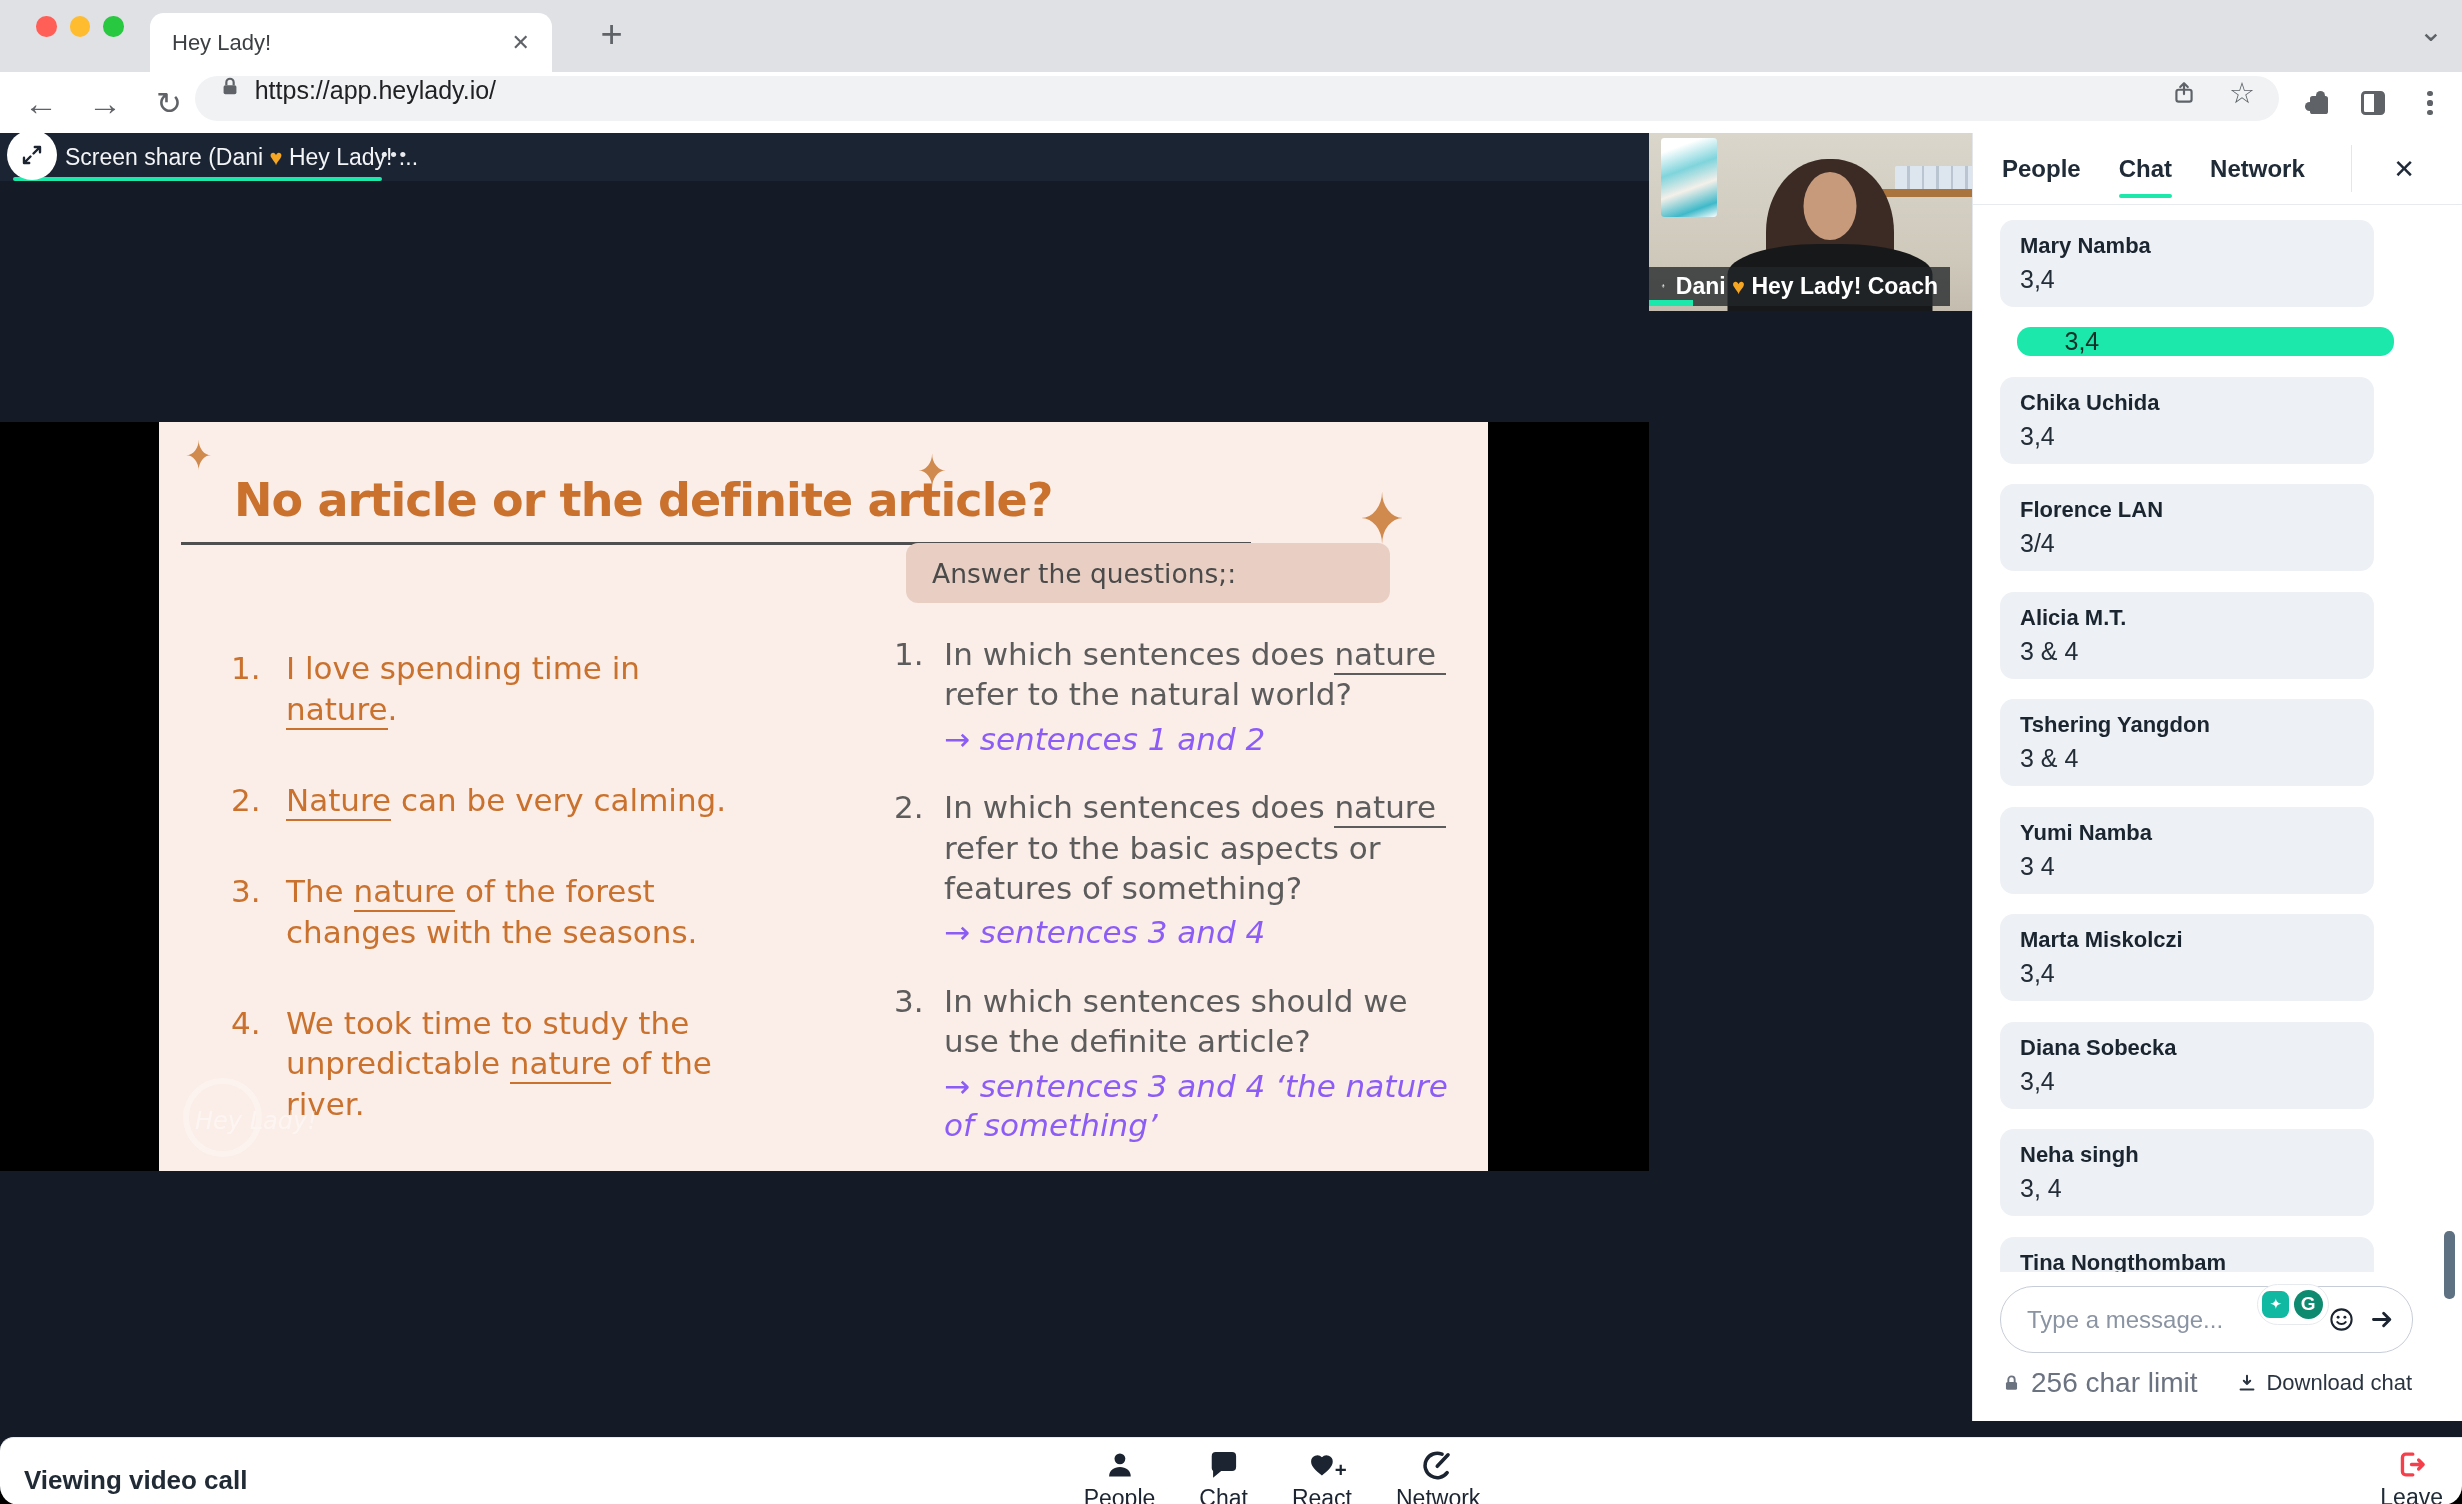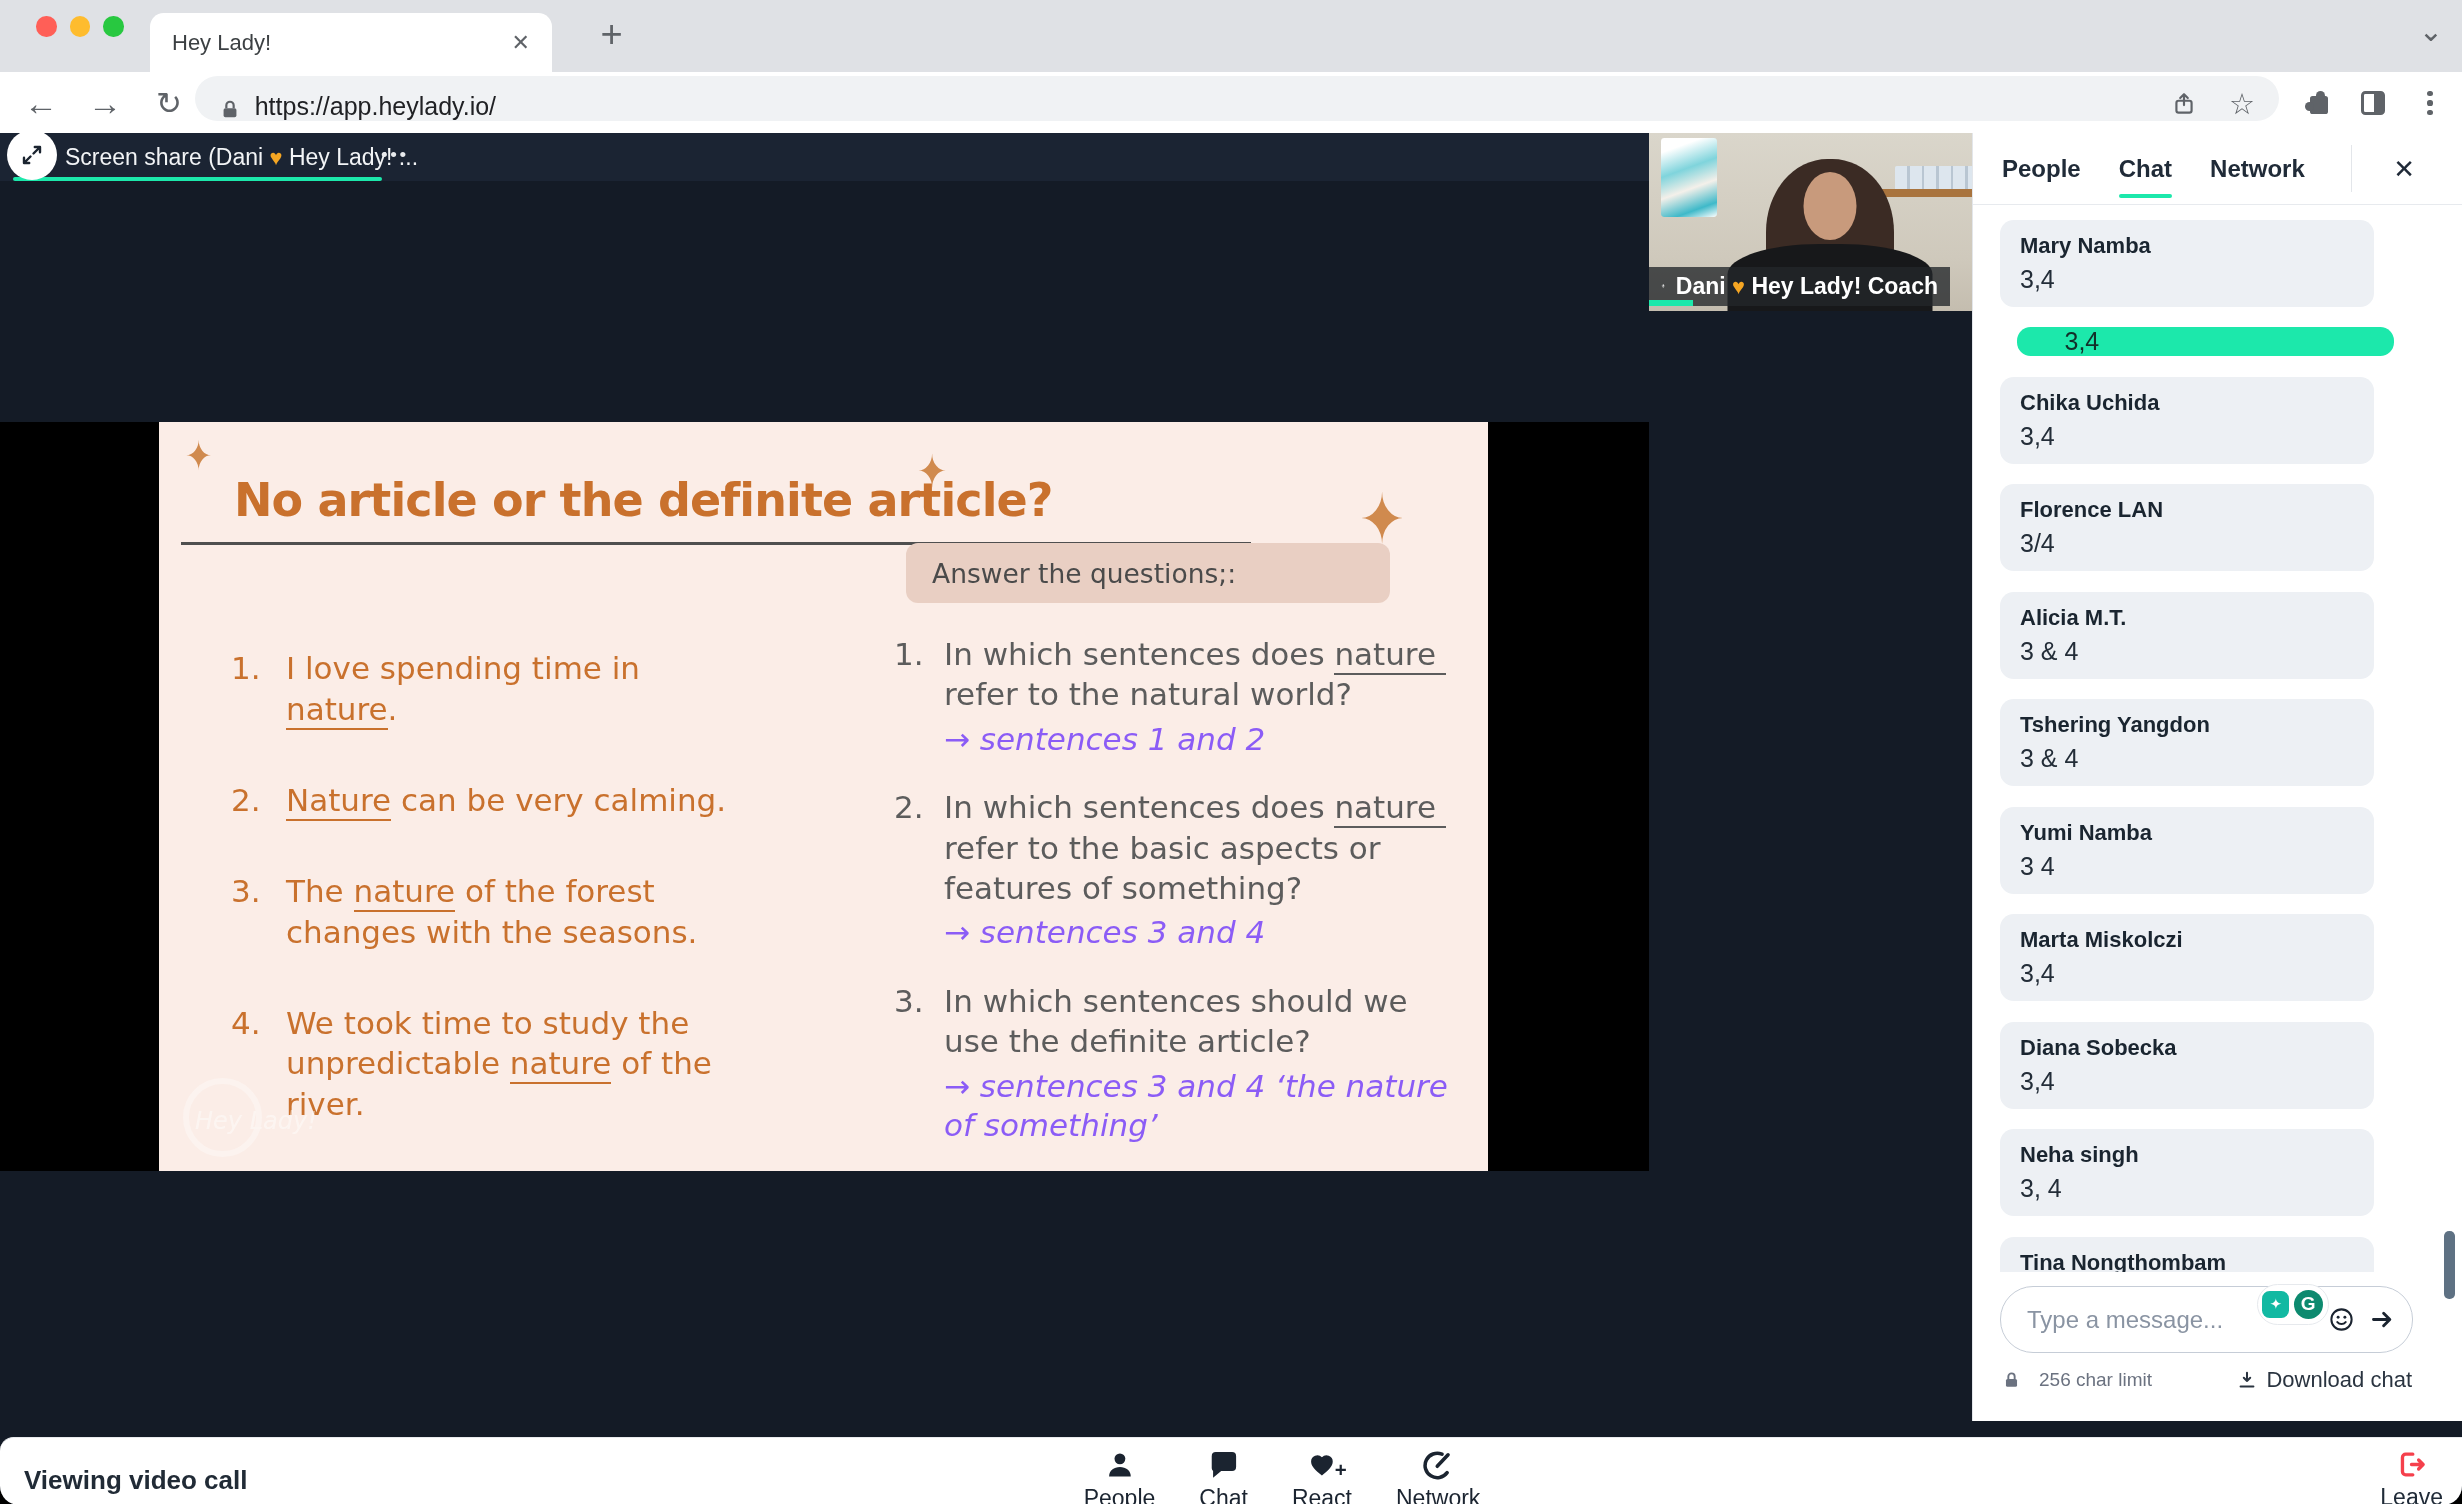--- a/index.html
+++ b/index.html
@@ -16,21 +16,21 @@
   .tab-title{font-size:22px;color:#3C4043;}
   .tab-close{margin-left:auto;font-size:22px;color:#5F6368;cursor:pointer;}
   .newtab{position:absolute;left:590px;top:8.5px;width:43px;height:51px;font-size:38px;color:#5F6368;
           display:flex;align-items:center;justify-content:center;}
   .win-chevron{position:absolute;right:19px;top:13.7px;font-size:29px;color:#5F6368;}
   .toolbar{position:absolute;left:0;top:72px;width:100%;height:62px;background:#fff;}
   .navbtns{position:absolute;left:22px;top:0;height:62px;display:flex;align-items:center;gap:26px;}
   .navbtn{font-size:34px;color:#5F6368;width:38px;text-align:center;}
   .navbtn.reload{font-size:31px;}
   .omnibox{position:absolute;left:195px;top:4.3px;width:2084px;height:45px;background:#F0F2F4;border-radius:26.5px;
-           display:flex;align-items:flex-end;padding:0 24px;box-sizing:border-box;}
+           display:flex;align-items:flex-start;padding:0 24px;box-sizing:border-box;}
   .omni-url{font-size:25px;color:#202124;margin-left:13.7px;}
   .omni-right{margin-left:auto;display:flex;align-items:center;gap:32.5px;}
   .tb-ico{position:absolute;top:0;height:62px;display:flex;align-items:center;justify-content:center;width:38px;}
   .puzzle{position:relative;width:26px;height:26px;}
   .puzzle .pz-body{position:absolute;left:6px;top:6px;width:18px;height:18px;background:#5F6368;border-radius:2.6px;}
   .puzzle .pz-t{position:absolute;left:12px;top:0.9px;width:9.4px;height:9.4px;background:#5F6368;border-radius:50%;}
   .puzzle .pz-l{position:absolute;left:0.9px;top:12px;width:9.4px;height:9.4px;background:#5F6368;border-radius:50%;}
   .sidebar-ico{width:24px;height:24px;border:3.4px solid #5F6368;border-radius:4.3px;position:relative;box-sizing:border-box;}
   .sidebar-ico div{position:absolute;right:0;top:0;width:45%;height:100%;background:#5F6368;}
   .kebab{display:flex;flex-direction:column;gap:4.3px;}
@@ -112,21 +112,21 @@
   .chat-input{position:absolute;left:0;top:0;width:100%;height:100%;border:none;outline:none;background:transparent;
               padding-left:26.5px;font-size:24px;color:#3A4450;font-family:"Liberation Sans",sans-serif;box-sizing:border-box;}
   .chat-input::placeholder{color:#8A94A3;}
   .grammarly{position:absolute;left:256px;top:-3.4px;width:72px;height:41px;background:#fff;border:0.9px solid #E6E9ED;border-radius:20.5px;
              display:flex;align-items:center;justify-content:center;gap:4.3px;box-sizing:border-box;}
   .g-bulb{width:27px;height:27px;background:#12B9A2;border-radius:7.7px;color:#fff;font-size:14.5px;display:flex;align-items:center;justify-content:center;}
   .g-circle{width:29px;height:29px;background:#0D8A6F;border-radius:50%;color:#fff;font-weight:bold;font-size:19px;
             display:flex;align-items:center;justify-content:center;}
   .in-icons{position:absolute;right:15.4px;top:0;height:100%;display:flex;align-items:center;gap:13.7px;}
   .chat-footer{position:absolute;left:29px;top:1234px;width:410px;display:flex;align-items:center;}
-  .limit-txt{font-size:19px;color:#6B7280;margin-left:18px;}
+  .limit-txt{font-size:28px;color:#6B7280;margin-left:10px;}
   .download{margin-left:auto;display:flex;align-items:center;gap:8.5px;cursor:pointer;}
   .download span{font-size:22px;color:#2A3440;}
 
   
   .bottombar{position:absolute;left:0;bottom:0;width:100%;height:68px;background:#fff;border-top:0.9px solid #E8EAED;
              border-radius:13.7px 0 0 0;box-sizing:border-box;z-index:5;}
   .status{position:absolute;left:24px;top:0;height:84px;display:flex;align-items:center;
           font-size:26px;font-weight:bold;color:#212B36;}
   .callbtns{position:absolute;left:1282px;top:0;height:84px;transform:translateX(-50%);display:flex;gap:44px;align-items:center;}
   .cbtn{display:flex;flex-direction:column;align-items:center;gap:5.1px;cursor:pointer;}

